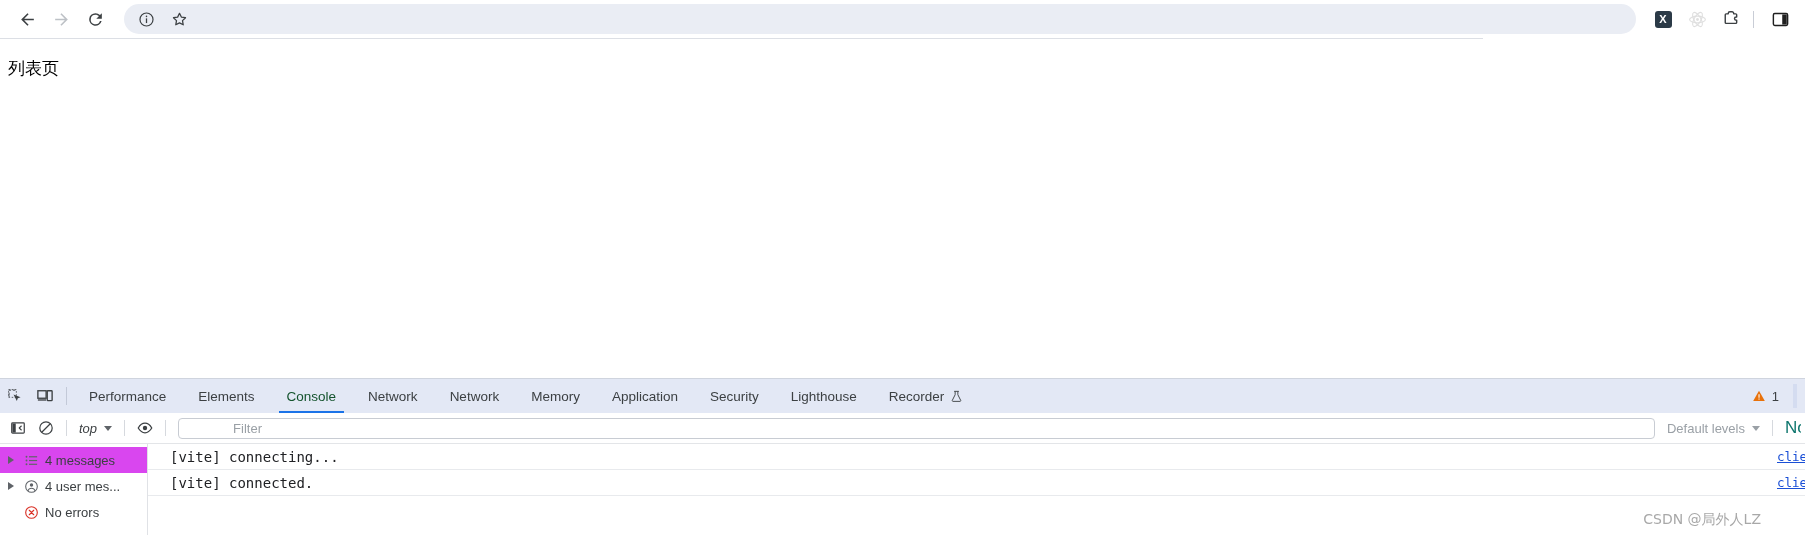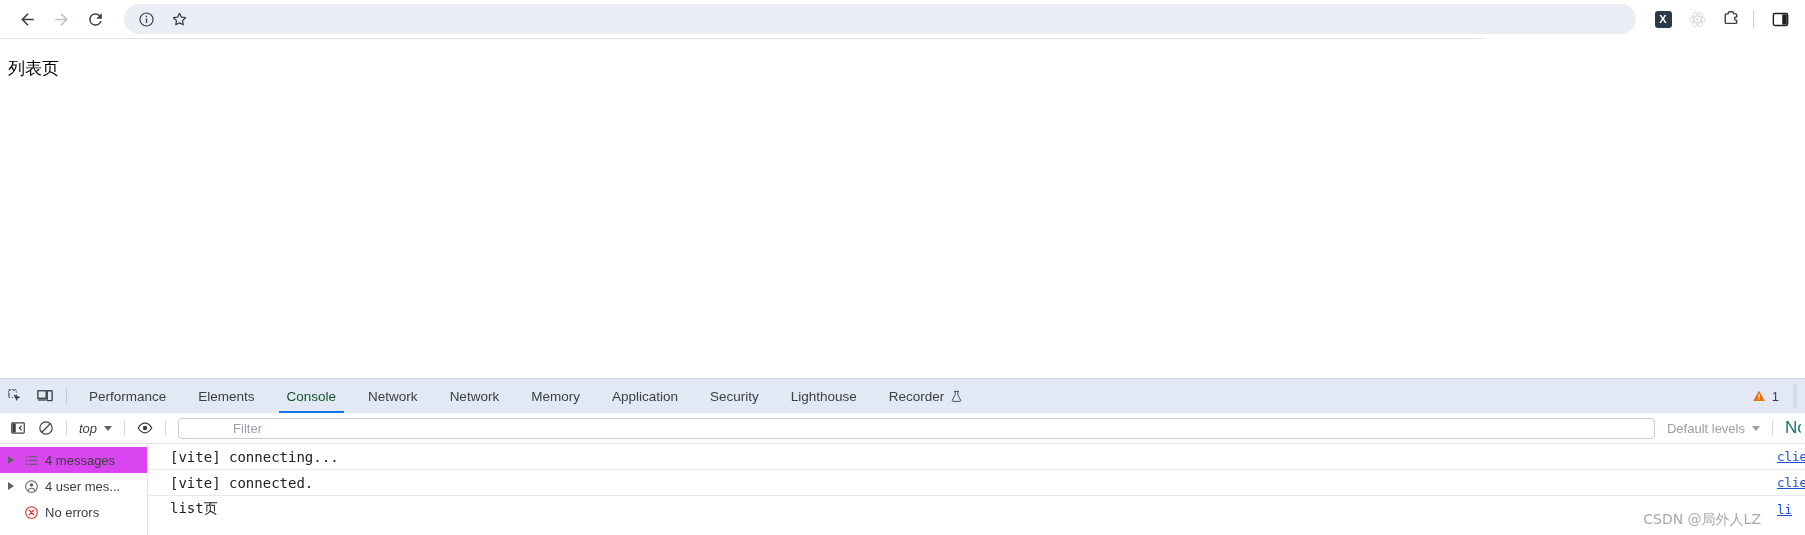--- a/index.html
+++ b/index.html
@@ -546,21 +546,17 @@
 
     <div class="console-messages">
       <div class="msg-row">
         <span class="msg-text">[vite] connecting...</span>
         <span class="msg-src">clie</span>
       </div>
       <div class="msg-row">
         <span class="msg-text">[vite] connected.</span>
         <span class="msg-src">clie</span>
       </div>
-      <div class="msg-row last">
-        <span class="msg-text">list页</span>
-        <span class="msg-src">li</span>
-      </div>
     </div>
   </div>
 
   <div class="watermark">CSDN @局外人LZ</div>
 </div>
 
 </body></html>

